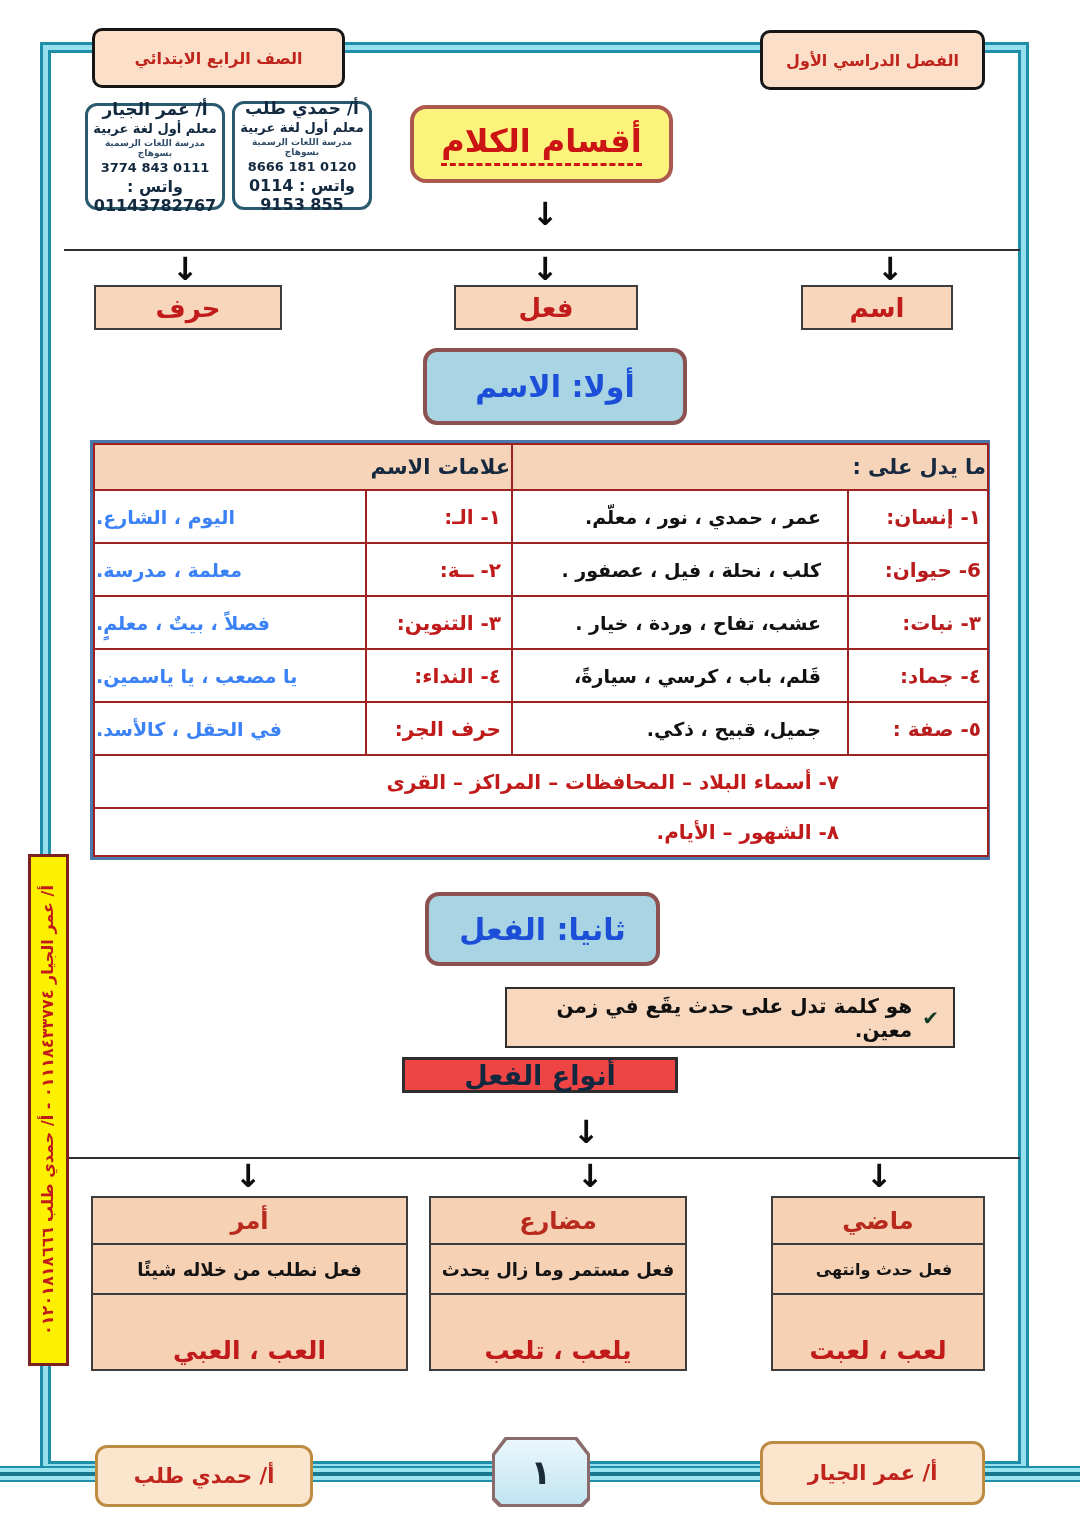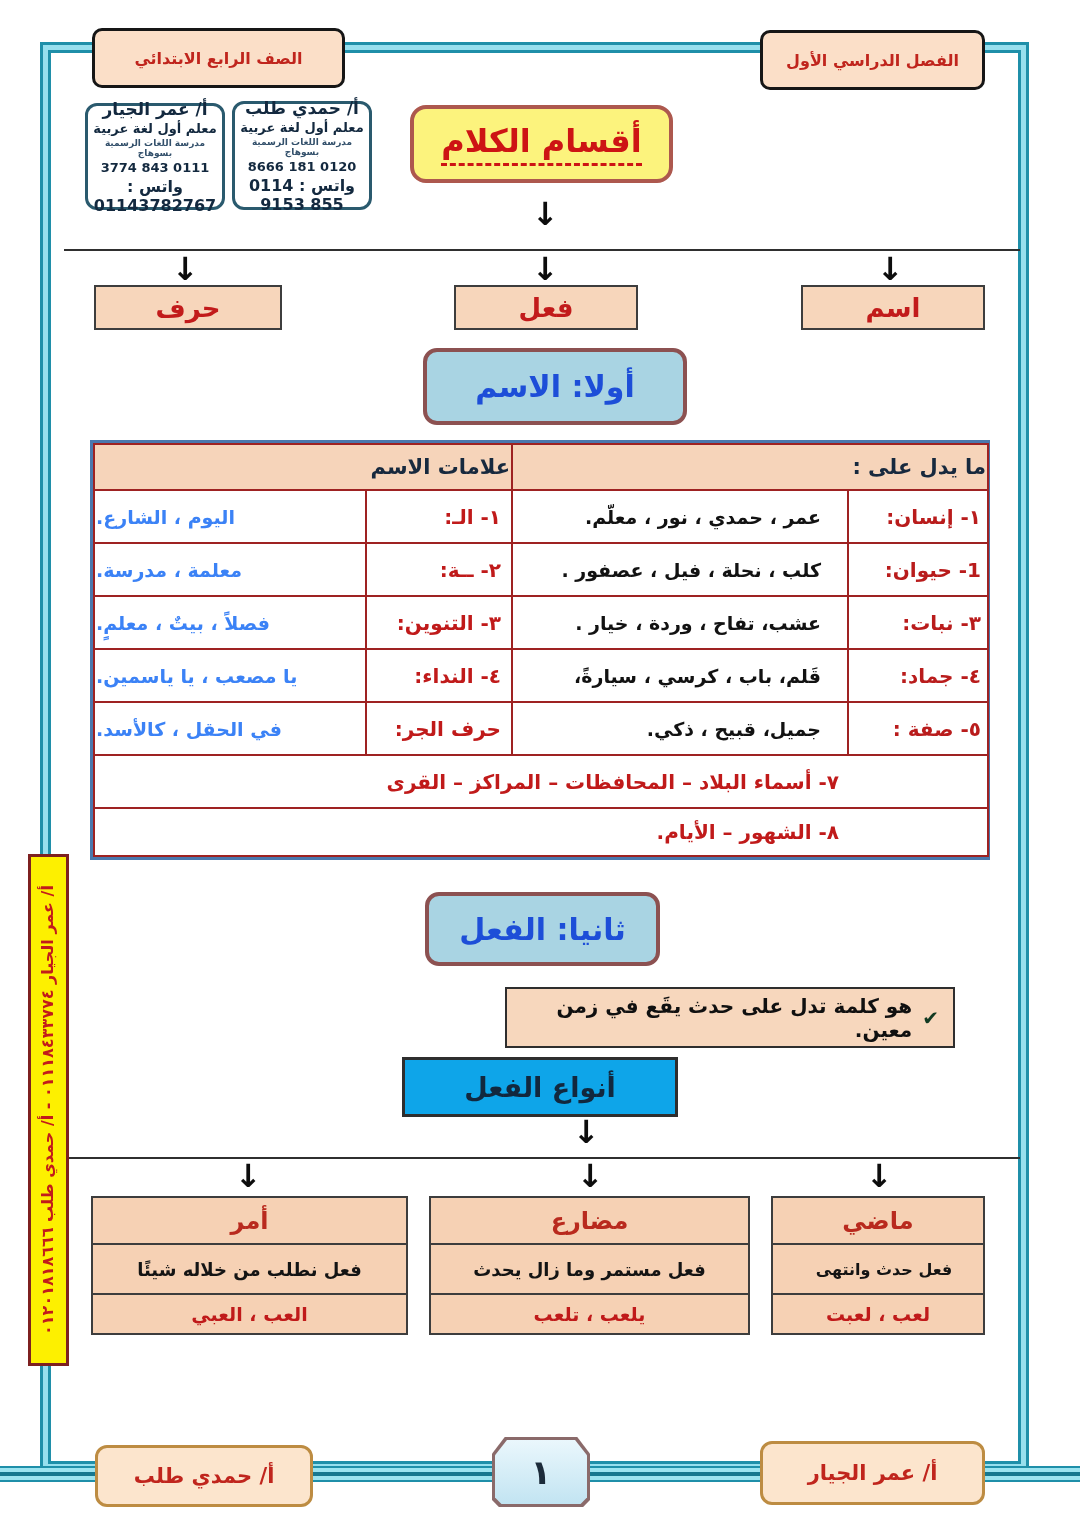--- a/index.html
+++ b/index.html
@@ -30,21 +30,21 @@
   .t-phone{font-size:13px;}
   .t-wa{font-size:16px;}
 
   .arrow{color:#0d0d0d;font-size:32px;line-height:1;z-index:3;}
   .hline{height:0;border-top:2px solid #2f2f2f;z-index:3;}
 
   .part-box{background:#f7d6bb;border:2px solid #3d3d3d;color:#c21b1b;font-size:26px;z-index:3;direction:rtl;}
 
   .section-head{background:#a9d4e3;border:4px solid #8c5151;border-radius:14px;color:#1d4ed8;
                 font-size:30px;direction:rtl;z-index:3;}
-  .types-head{left:402px;top:1057px;width:276px;height:60px;background:#0ea5e9;border:3px solid #2e2e2e;
+  .types-head{left:402px;top:1057px;width:276px;height:36px;background:#ef4444;border:3px solid #2e2e2e;
               color:#12283e;font-size:27px;direction:rtl;z-index:3;}
 
   .def-box{left:505px;top:987px;width:450px;height:61px;background:#f7d7bd;border:2px solid #2e2e2e;
            color:#101010;font-size:20px;direction:rtl;display:flex;align-items:center;
            justify-content:flex-start;padding-right:14px;gap:10px;z-index:3;}
   .def-check{color:#123a22;font-size:20px;}
 
   
   .noun-wrap{left:90px;top:440px;width:900px;border:3px solid #4a78ad;background:#fff;z-index:3;}
   table.noun{width:100%;border-collapse:collapse;direction:rtl;table-layout:fixed;}
@@ -54,21 +54,21 @@
   td.ex{color:#121212;font-size:19px;text-align:right;padding-right:26px;}
   td.sign{color:#c01a1a;font-size:20px;text-align:right;padding-right:10px;}
   td.sex{color:#3b82f6;font-size:19px;text-align:left;padding-right:12px;}
   td.wide{color:#c01a1a;font-size:20px;text-align:right;padding-right:148px;height:53px;}
 
   
   .type-wrap{border:2px solid #3d3d3d;background:#f6d1b4;z-index:3;}
   .type-name{height:45px;color:#b92a1e;font-size:24px;border-bottom:2px solid #3d3d3d;direction:rtl;}
   .type-desc{height:48px;color:#141414;font-size:18px;border-bottom:2px solid #3d3d3d;direction:rtl;}
   .type-desc.small{font-size:16px;padding-left:12px;}
-  .type-ex{height:38px;color:#c01a1a;font-size:19px;direction:rtl;}
+  .type-ex{height:38px;color:#c01a1a;font-size:25px;direction:rtl;margin-top:36px;}
 
   
   .footer-box{background:#fce5cd;border:3px solid #bd8c42;border-radius:12px;color:#c0251d;
               font-size:21px;direction:rtl;z-index:4;}
   .page-badge{left:492px;top:1437px;width:98px;height:70px;background:#8a6a6a;z-index:4;
               clip-path:polygon(0 24%,13% 0,87% 0,100% 24%,100% 90%,93% 100%,7% 100%,0 90%);
               display:flex;align-items:center;justify-content:center;}
   .page-badge-inner{width:92px;height:64px;background:linear-gradient(180deg,#eaf7fc,#c2e4f2);
               clip-path:polygon(0 24%,13% 0,87% 0,100% 24%,100% 90%,93% 100%,7% 100%,0 90%);
               display:flex;align-items:center;justify-content:center;
@@ -111,21 +111,21 @@
   </div>
 
   <span class="abs arrow" style="left:532px;top:198px;">↓</span>
   <div class="abs hline" style="left:64px;top:249px;width:956px;"></div>
   <span class="abs arrow" style="left:172px;top:253px;">↓</span>
   <span class="abs arrow" style="left:532px;top:253px;">↓</span>
   <span class="abs arrow" style="left:877px;top:253px;">↓</span>
 
   <div class="abs ctr part-box" style="left:454px;top:285px;width:184px;height:45px;">فعل</div>
   <div class="abs ctr part-box" style="left:94px;top:285px;width:188px;height:45px;">حرف</div>
-  <div class="abs ctr part-box" style="left:801px;top:285px;width:184px;height:45px;">اسم</div>
+  <div class="abs ctr part-box" style="left:801px;top:285px;width:152px;height:45px;">اسم</div>
 
   <div class="abs ctr section-head" style="left:423px;top:348px;width:264px;height:77px;">أولا: الاسم</div>
 
   <div class="abs noun-wrap">
     <table class="noun">
       <colgroup>
           <col style="width:140px;">
           <col style="width:336px;">
           <col style="width:146px;">
           <col style="width:272px;">
@@ -135,21 +135,21 @@
         <td class="hdr" colspan="2">ما يدل على :</td>
         <td class="hdr" colspan="2">علامات الاسم</td>
       </tr>
       <tr>
         <td class="cat">١- إنسان:</td>
         <td class="ex">عمر ، حمدي ، نور ، معلّم.</td>
         <td class="sign">١- الـ:</td>
         <td class="sex">اليوم ، الشارع.</td>
       </tr>
       <tr>
-        <td class="cat">1- حيوان:</td>
+        <td class="cat">6- حيوان:</td>
         <td class="ex">كلب ، نحلة ، فيل ، عصفور .</td>
         <td class="sign">٢- ــة:</td>
         <td class="sex">معلمة ، مدرسة.</td>
       </tr>
       <tr>
         <td class="cat">٣- نبات:</td>
         <td class="ex">عشب، تفاح ، وردة ، خيار .</td>
         <td class="sign">٣- التنوين:</td>
         <td class="sex">فصلاً ، بيتٌ ، معلمٍ.</td>
       </tr>
@@ -188,21 +188,21 @@
   <div class="abs hline" style="left:64px;top:1157px;width:956px;"></div>
   <span class="abs arrow" style="left:235px;top:1160px;">↓</span>
   <span class="abs arrow" style="left:577px;top:1160px;">↓</span>
   <span class="abs arrow" style="left:866px;top:1160px;">↓</span>
 
   <div class="abs type-wrap" style="left:91px;top:1196px;width:317px;">
     <div class="ctr type-name">أمر</div>
     <div class="ctr type-desc">فعل نطلب من خلاله شيئًا</div>
     <div class="ctr type-ex">العب ، العبي</div>
   </div>
-  <div class="abs type-wrap" style="left:429px;top:1196px;width:321px;">
+  <div class="abs type-wrap" style="left:429px;top:1196px;width:258px;">
     <div class="ctr type-name">مضارع</div>
     <div class="ctr type-desc">فعل مستمر وما زال يحدث</div>
     <div class="ctr type-ex">يلعب ، تلعب</div>
   </div>
   <div class="abs type-wrap" style="left:771px;top:1196px;width:214px;">
     <div class="ctr type-name">ماضي</div>
     <div class="ctr type-desc small">فعل حدث وانتهى</div>
     <div class="ctr type-ex">لعب ، لعبت</div>
   </div>
 

